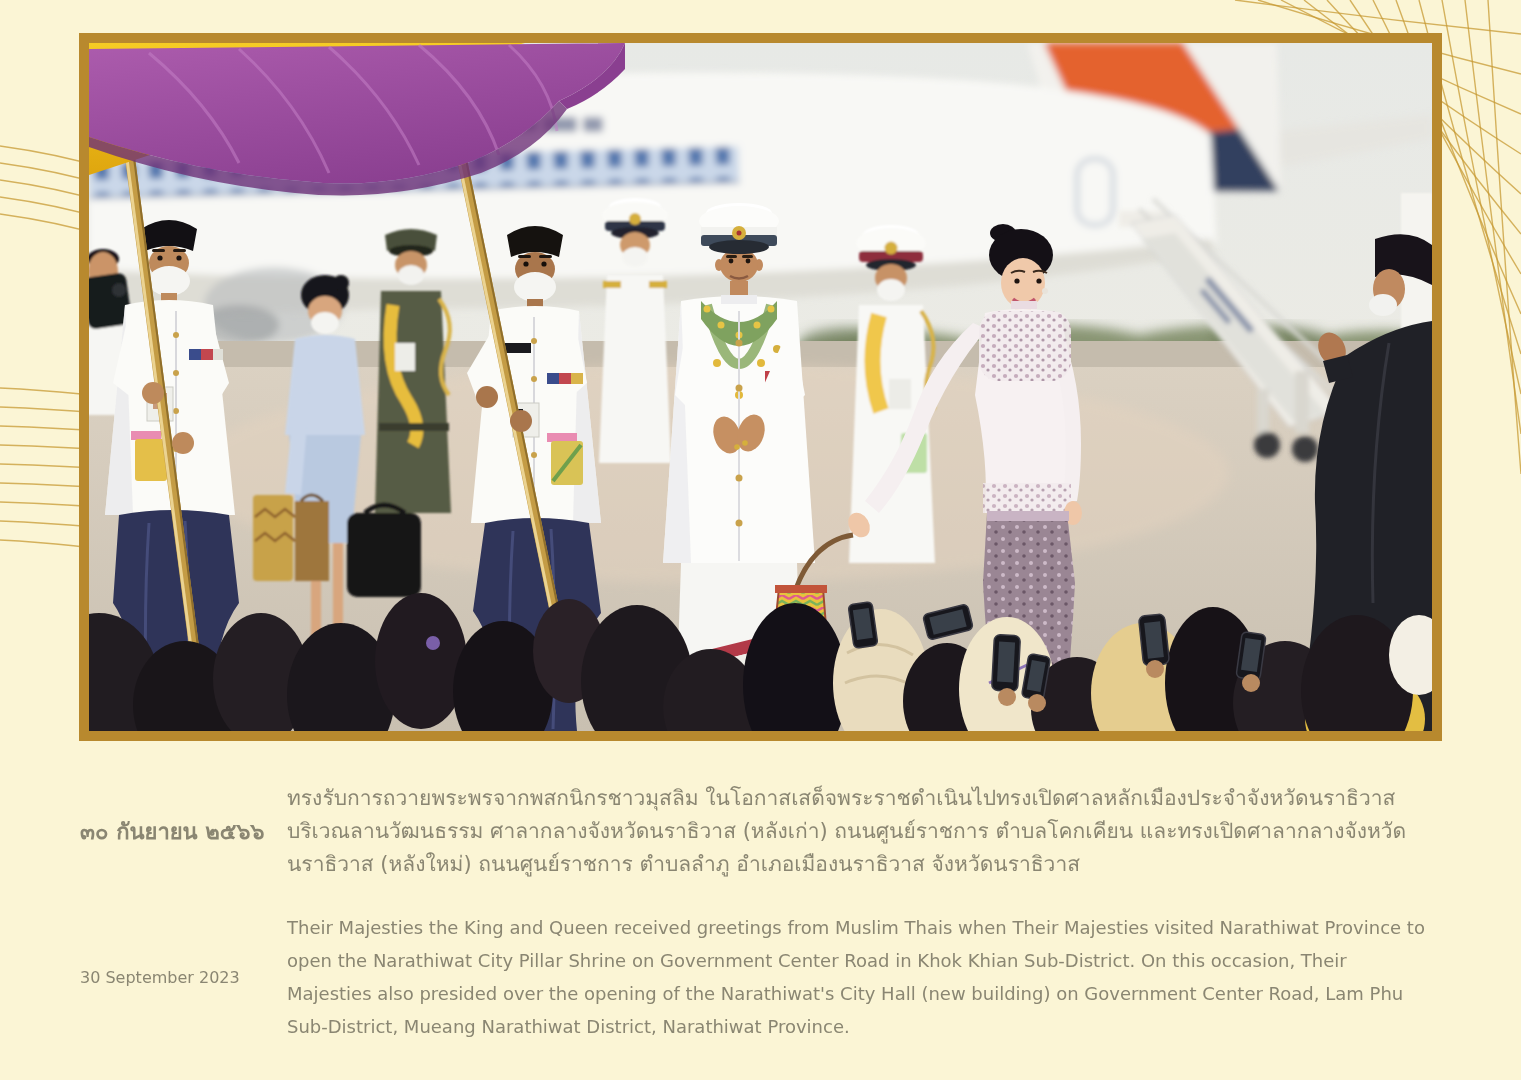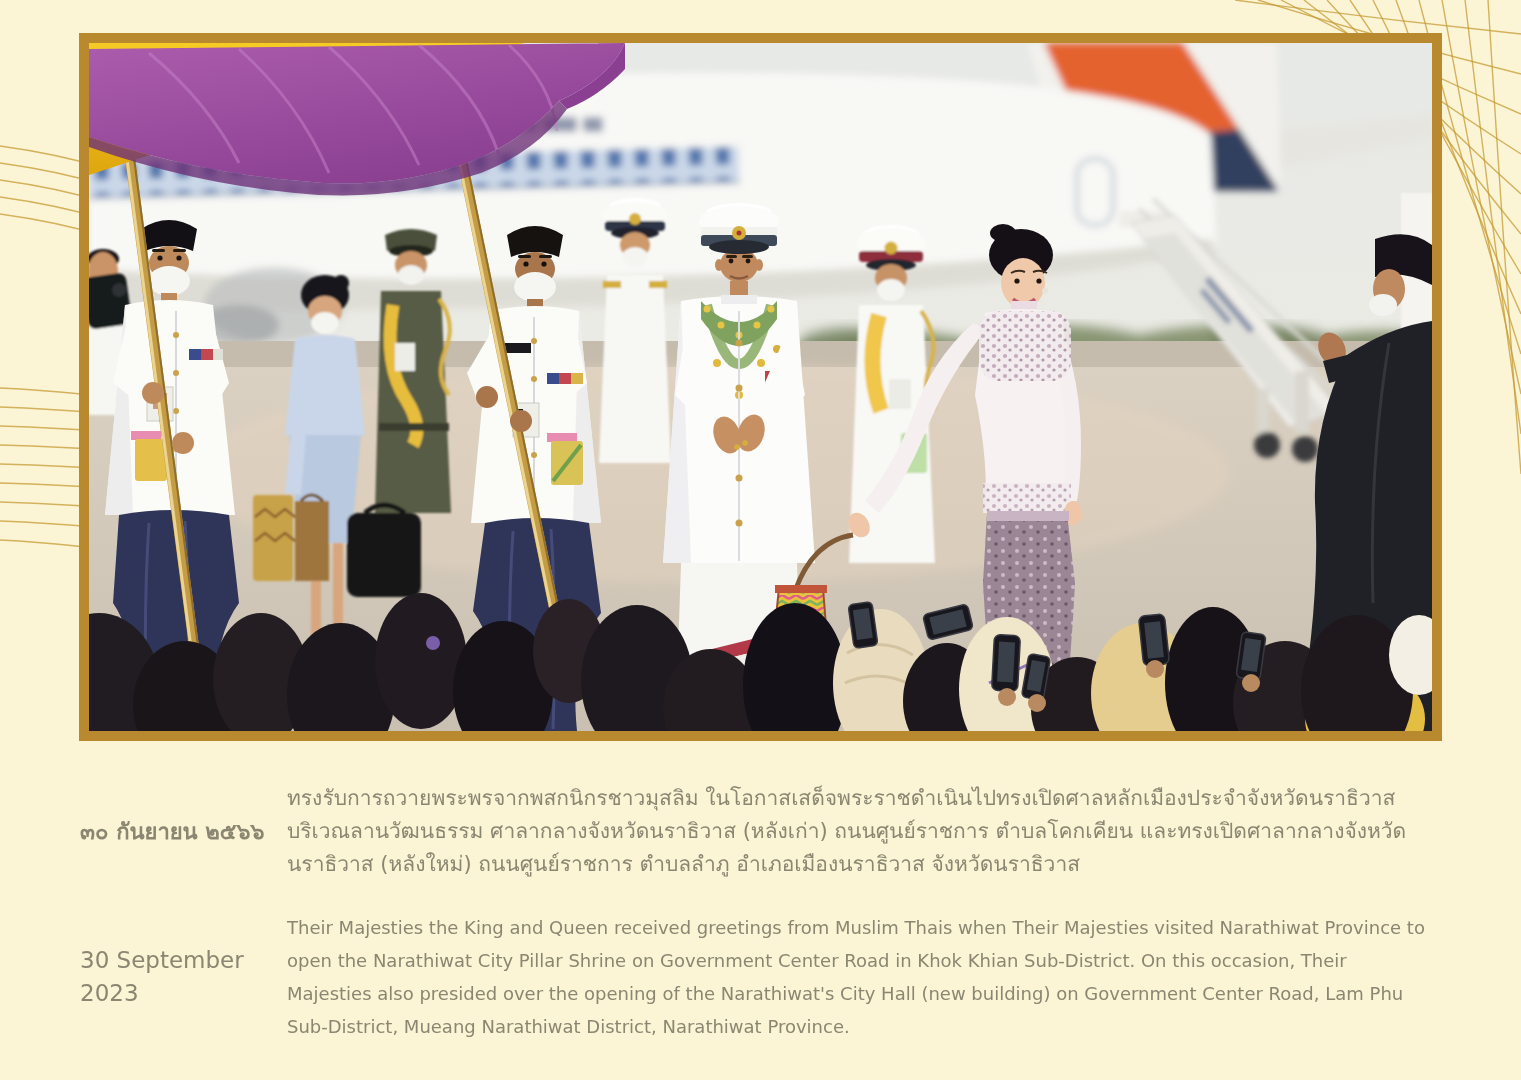--- a/index.html
+++ b/index.html
@@ -14,21 +14,21 @@
   .photo-frame{
     position:absolute;left:79px;top:33px;width:1343px;height:688px;
     border:10px solid #B8892E;background:#EDEBE4;margin:0;
   }
   .photo-frame svg{display:block;width:100%;height:100%;}
   .captions{position:absolute;left:80px;top:782px;width:1354px;color:#8A8672;}
   .caption-row{display:flex;align-items:center;}
   .caption-row + .caption-row{margin-top:30px;}
   .caption-date{flex:0 0 207px;font-size:21px;line-height:33px;}
   .caption-row.thai .caption-date{font-weight:600;font-size:22px;}
-  .caption-row.english .caption-date{font-size:23px;}
+  .caption-row.english .caption-date{font-size:16px;}
   .caption-text{margin:0;flex:1;font-size:21px;line-height:33px;}
   .caption-row.english .caption-text{font-size:18px;line-height:33px;}
 </style>
 </head>
 <body>
 
 <div class="page">
 
   <svg class="decor" style="left:1221px;top:0;width:300px;height:520px" viewBox="0 0 300 520">
     <path d="M14,0 Q157,19 300,34"></path>

